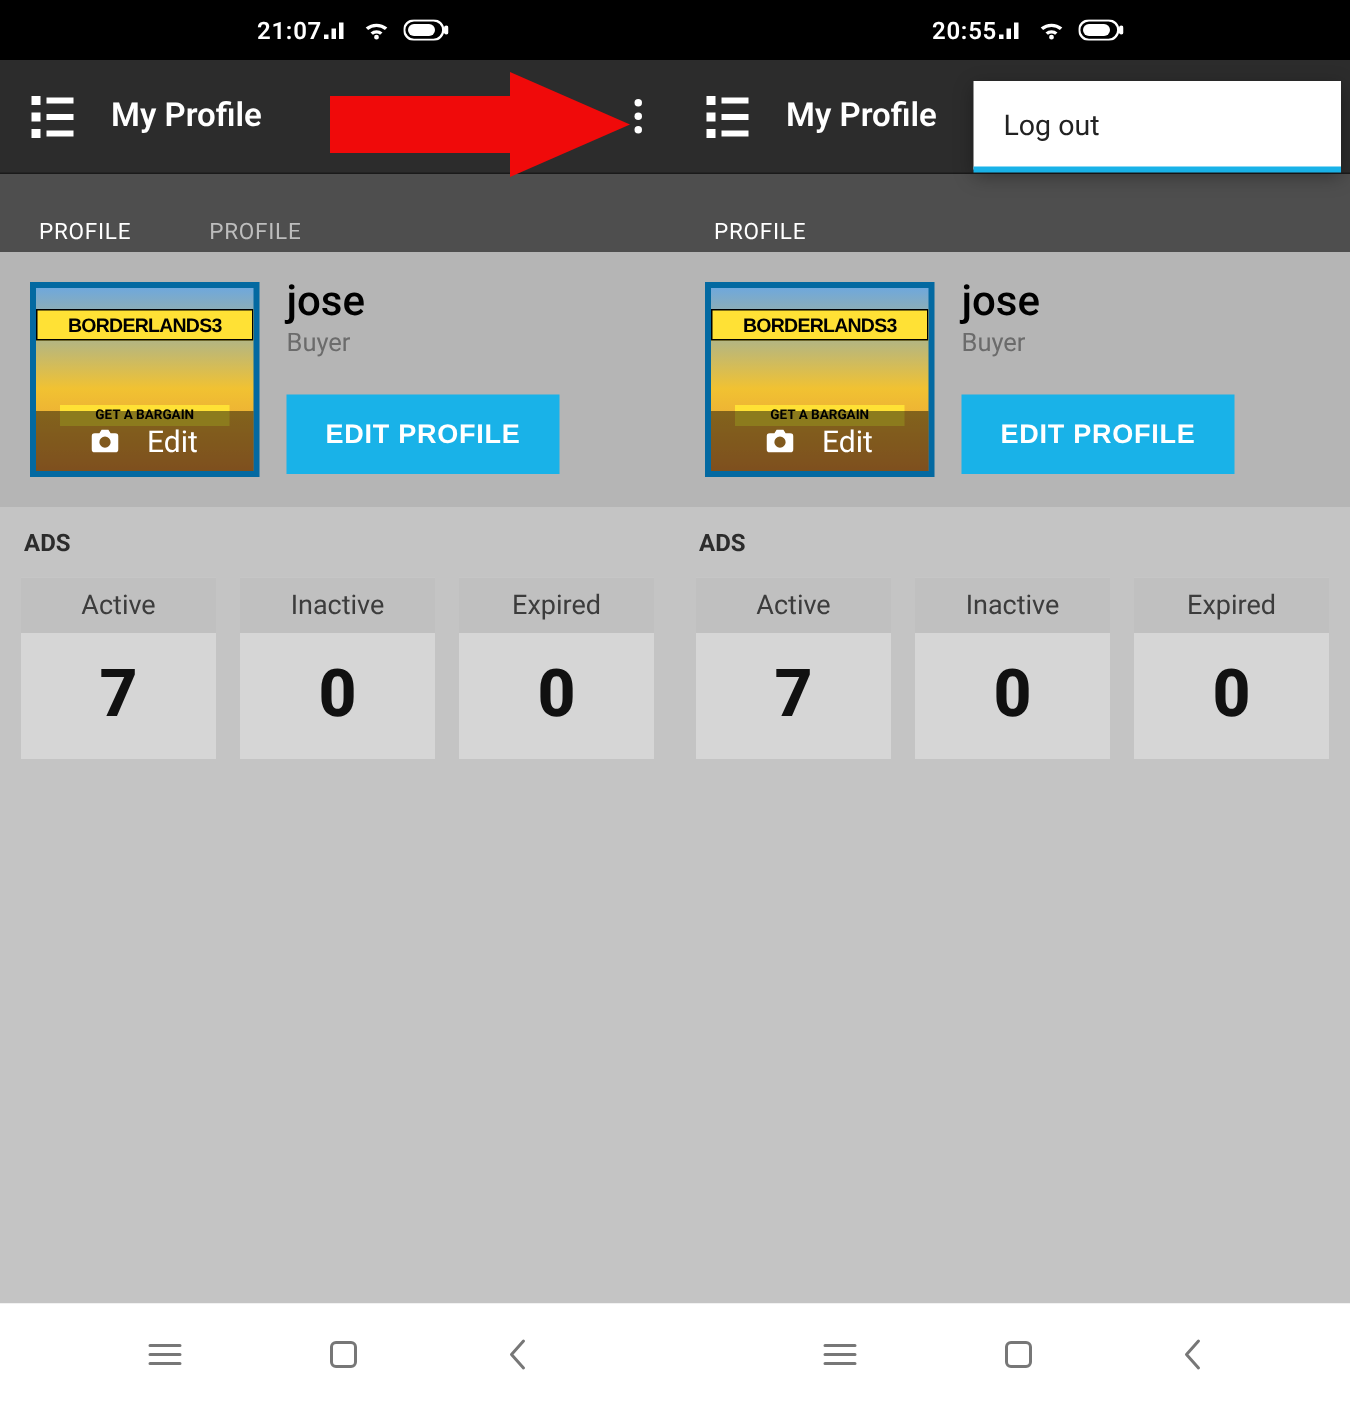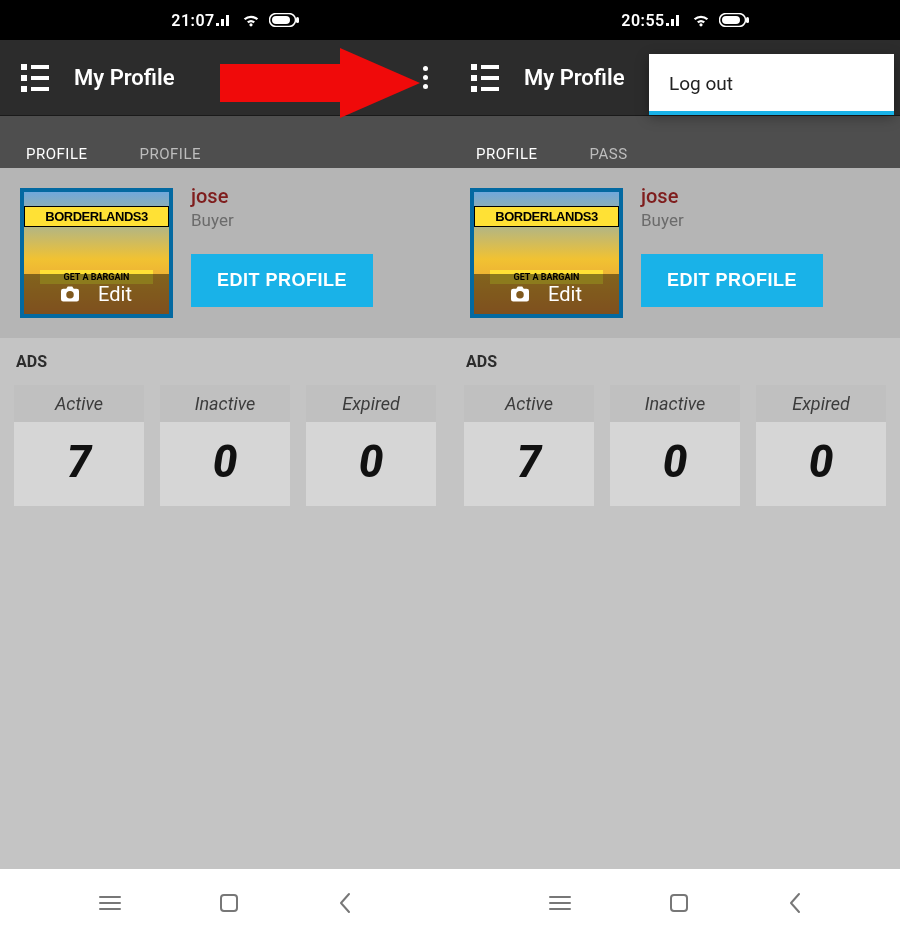--- a/index.html
+++ b/index.html
@@ -153,23 +153,23 @@
     background: rgba(0,0,0,0.45);
     color: #fff;
     font-size: 20px;
     display: flex;
     align-items: center;
     justify-content: center;
     gap: 19px;
   }
   .profile-meta { flex: 1; }
   .profile-name {
-    font-size: 20px;
+    font-size: 28px;
     font-weight: 500;
-    color: #7f1d1d;
+    color: #000000;
     margin-top: -4px;
   }
   .profile-role {
     font-size: 17px;
     color: #6b6b6b;
     margin-top: 2px;
   }
   .edit-btn {
     margin-top: 24px;
     display: inline-block;
@@ -190,21 +190,20 @@
   .ads-title {
     font-size: 16px;
     font-weight: 700;
     color: #2c2c2c;
     margin-bottom: 14px;
     margin-left: 2px;
   }
   .ads-grid {
     display: flex;
     gap: 16px;
-    font-style: italic;
   }
   .ads-card {
     flex: 1;
     background: #d6d6d6;
     display: flex;
     flex-direction: column;
   }
   .ads-card-head {
     background: #c0c0c0;
     text-align: center;
@@ -432,21 +431,20 @@
         <div class="dots">
             <span></span>
             <span></span>
             <span></span>
           </div>
       </div>
     </div>
 
     <div class="tabs">
       <div class="tab active">PROFILE</div>
-      <div class="tab">PASS</div>
     </div>
 
     <div class="body-area">
       <div class="profile-row">
         <div class="avatar-box">
           <div class="avatar-inner">
             <div class="avatar-band">BORDERLANDS3</div>
             <div class="avatar-band2">GET A BARGAIN</div>
           </div>
           <div class="avatar-overlay">

